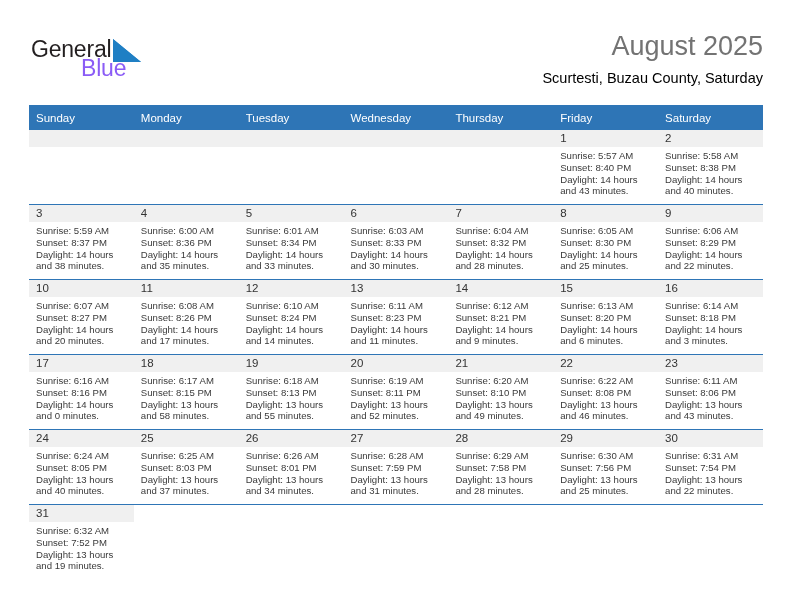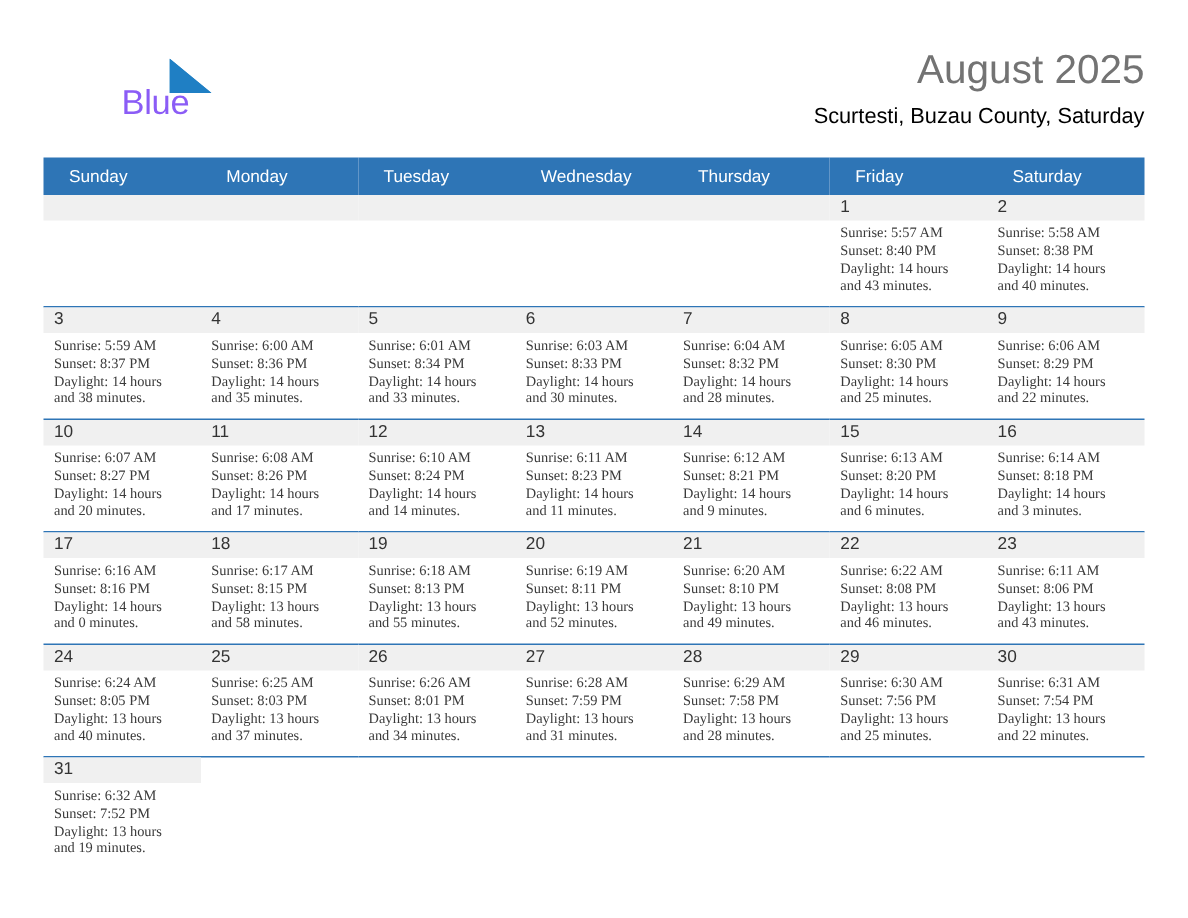--- a/index.html
+++ b/index.html
@@ -93,21 +93,21 @@
     width: 734px;
     border-collapse: collapse;
     table-layout: fixed;
   }
   .calendar th {
     background: #2e75b6;
     color: #ffffff;
     font-size: 11.5px;
     font-weight: normal;
     text-align: left;
-    padding: 5px 0 5px 17px;
+    padding: 5px 0 5px 7px;
     height: 15px;
     font-family: "Liberation Sans", sans-serif;
     border: none;
   }
   .calendar td {
     width: 104.85px;
     vertical-align: top;
     padding: 0;
     border: none;
     border-bottom: 1px solid #2e75b6;
@@ -132,37 +132,37 @@
     color: #333333;
   }
   .daynum-band.blank {
     background: #f0f0f0;
   }
   .details {
     padding: 3px 4px 0 7px;
     font-size: 9.6px;
     line-height: 11.8px;
     color: #3a3a3a;
-    font-family: Liberation Serif, serif;
   }
   .details div {
     white-space: nowrap;
   }
   .cell-empty .daynum-band {
     background: #f0f0f0;
   }
 </style>
 </head>
 <body>
 
 <div class="page">
 
   <div class="header">
 
     <div class="logo">
+      <span class="logo-general">General</span>
       <span class="logo-blue">Blue</span>
       <svg class="logo-flag" viewBox="0 0 28 23">
         <polygon points="0,0 0,23 28,23" fill="#1f7fc4" transform="translate(0,0) scale(1,1)"></polygon>
         <polygon points="0,0 28,23 0,23" fill="#1f7fc4"></polygon>
       </svg>
     </div>
 
     <div class="title-block">
       <div class="month-title">August 2025</div>
       <div class="location-title">Scurtesti, Buzau County, Saturday</div>

